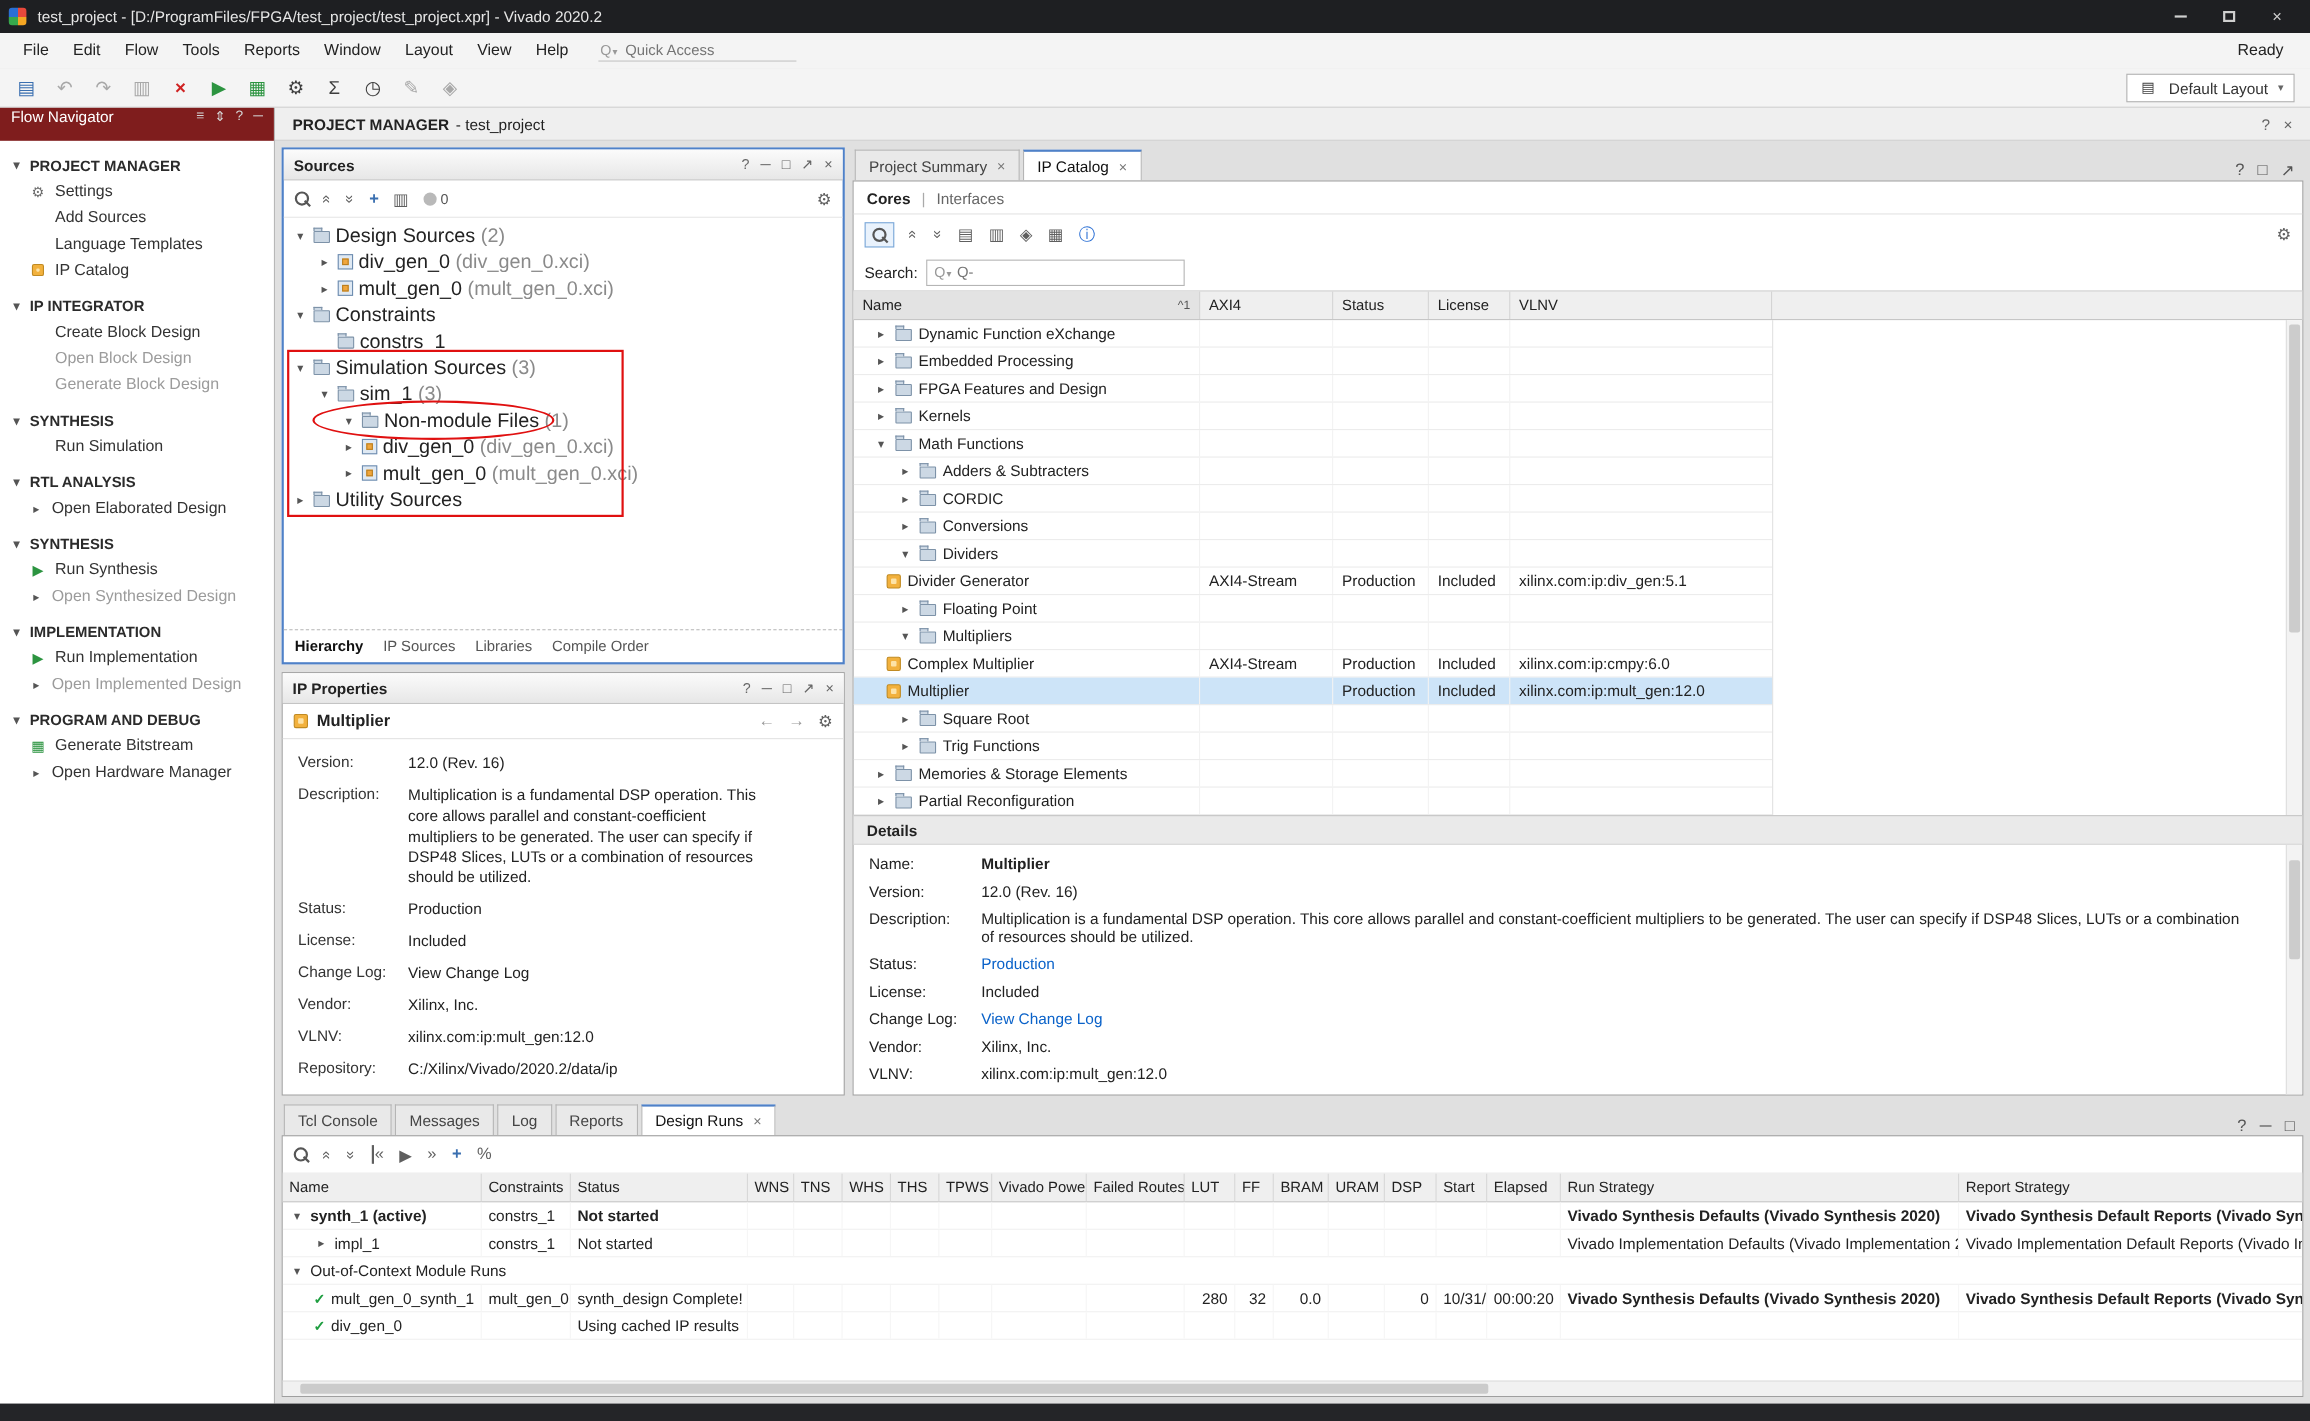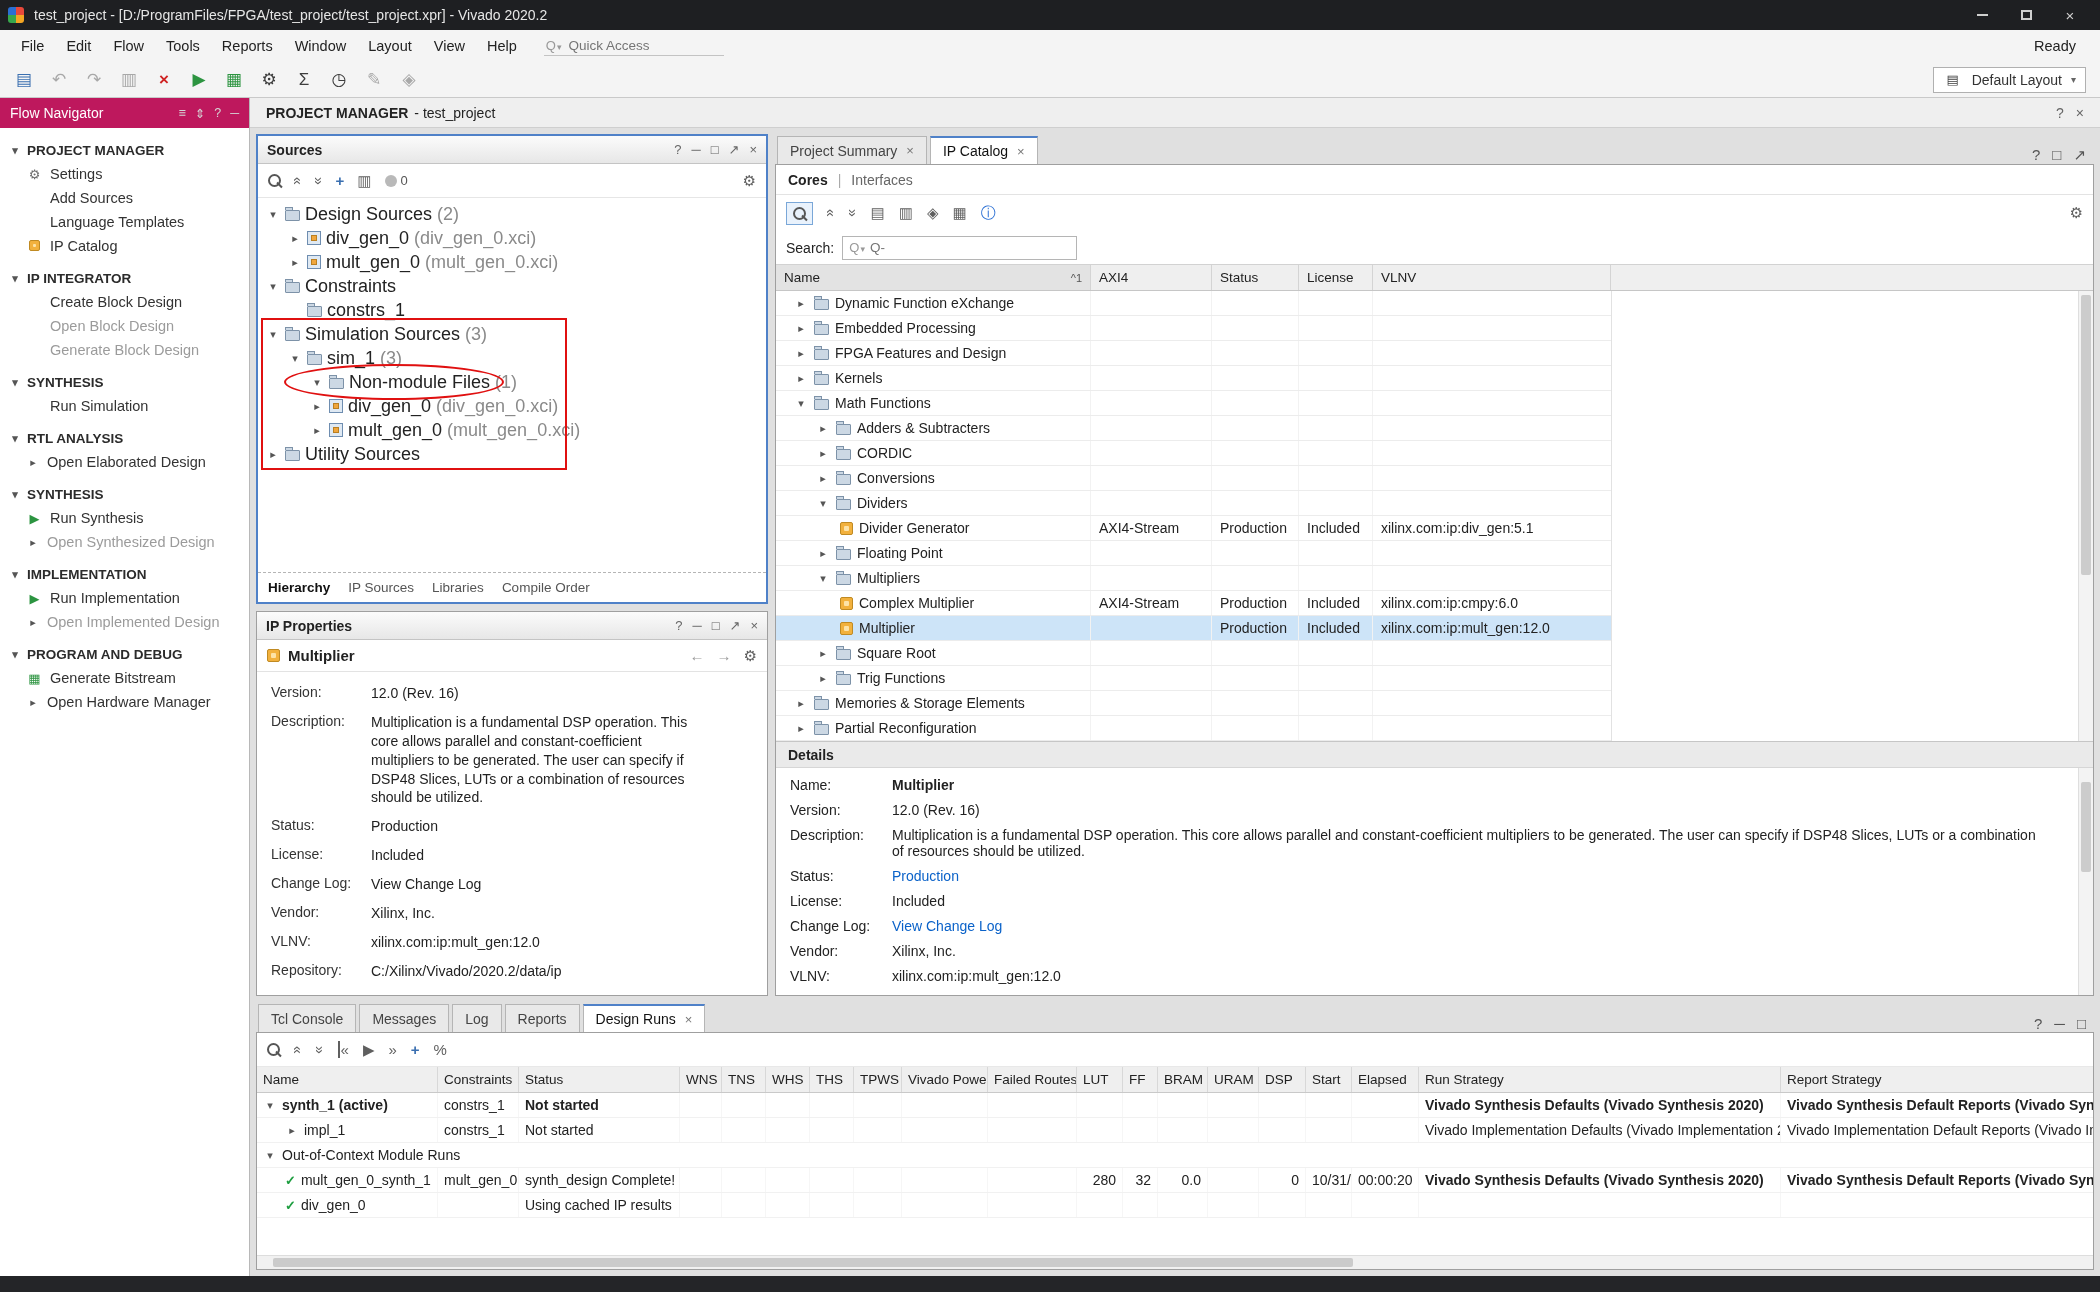--- a/index.html
+++ b/index.html
@@ -23,21 +23,21 @@
 
 
 .toolbar{flex:0 0 36px;background:#f4f4f4;border-bottom:1px solid #c9c9c9;display:flex;align-items:center;gap:15px;padding:0 14px}
 .tbi{font-size:17px;color:#6d6d6d;min-width:20px;display:flex;align-items:center;justify-content:center}
 .tbi.red{color:#cf2222;font-weight:bold}.tbi.green{color:#2c9440}.tbi.blue{color:#3a6fb0}.tbi.dark{color:#3d3d3d}.tbi.dim{color:#a8a8a8}
 .layout-box{margin-left:auto;height:26px;border:1px solid #b0b0b0;background:#fff;display:flex;align-items:center;gap:9px;padding:0 9px;font-size:14px;color:#333}
 
 
 .workspace{flex:1;display:flex;min-height:0;background:#e0e0e0}
 .flownav{flex:0 0 250px;background:#fff;border-right:1px solid #b8b8b8;display:flex;flex-direction:column}
-.fn-head{flex:0 0 30px;background:#be185d;color:#fff;display:flex;align-items:center;padding:0 10px;font-size:14px}
+.fn-head{flex:0 0 30px;background:#7f1d1d;color:#fff;display:flex;padding:0 10px;font-size:14px}
 .fn-head-ics{margin-left:auto;display:flex;gap:9px;color:#d5d5d5;font-size:12.5px}
 .fn-body{flex:1;overflow:hidden;padding-top:2px}
 .fn-sec{margin-top:9px}
 .fn-sec-h{display:flex;align-items:center;gap:5px;padding:4px 8px;font-weight:bold;font-size:13.5px;color:#2b2b2b}
 .fn-it{display:flex;align-items:center;gap:7px;padding:4px 10px 4px 26px;font-size:14.5px;color:#333}
 .fn-it.dis{color:#9b9b9b}
 .fn-ic{width:17px;text-align:center;font-size:13px;color:#6d6d6d;flex:0 0 17px}
 .fn-ic.green{color:#2c9440}
 
 
@@ -120,21 +120,21 @@
 .ch.c-axi4{width:121px}.ch.c-status{width:87px}.ch.c-license{width:74px}.ch.c-vlnv{width:238px}
 .ch.fill{flex:1;border-right:none}
 .sortbadge{font-size:11px;color:#555}
 .cat-rows-wrap{flex:0 0 450px;position:relative;overflow:hidden}
 .cat-rows{width:836px;border-right:1px solid #e2e2e2;font-size:14px}
 .crow{height:25px;display:flex;align-items:center;border-bottom:1px solid #ececec}
 .crow.selected{background:#cde4f8}
 .cc{display:flex;align-items:center;height:100%;padding:0 8px;overflow:hidden;white-space:nowrap;border-right:1px solid #f2f2f2}
 .cc.c-name{width:315px;gap:6px;padding-right:4px}
 .cc.c-axi4{width:121px}.cc.c-status{width:87px}.cc.c-license{width:74px}.cc.c-vlnv{width:238px;border-right:none}
-.cl1{padding-left:18px}.cl2{padding-left:40px}.cl3{padding-left:64px}
+.cl1{padding-left:18px}.cl2{padding-left:40px}.cl3{padding-left:30px}
 .vscroll{position:absolute;right:0;top:0;bottom:0;width:15px;background:#f3f3f3;border-left:1px solid #dedede}
 .vthumb{position:absolute;left:2px;right:2px;background:#cccccc;border-radius:2px}
 .det-head{flex:0 0 27px;background:#eaeaea;border-top:1px solid #c6c6c6;border-bottom:1px solid #d6d6d6;display:flex;align-items:center;padding:0 12px;font-weight:bold;font-size:14px}
 .det-body{flex:1;overflow:hidden;padding:9px 14px;font-size:14px;position:relative}
 .dfld{display:flex;margin-bottom:9px}
 .dfld .lab{flex:0 0 102px}
 .dfld .val{flex:1;padding-right:30px}
 
 
 .bottom{flex:0 0 268px;margin:0 6px 6px;display:flex;flex-direction:column;min-height:0}

